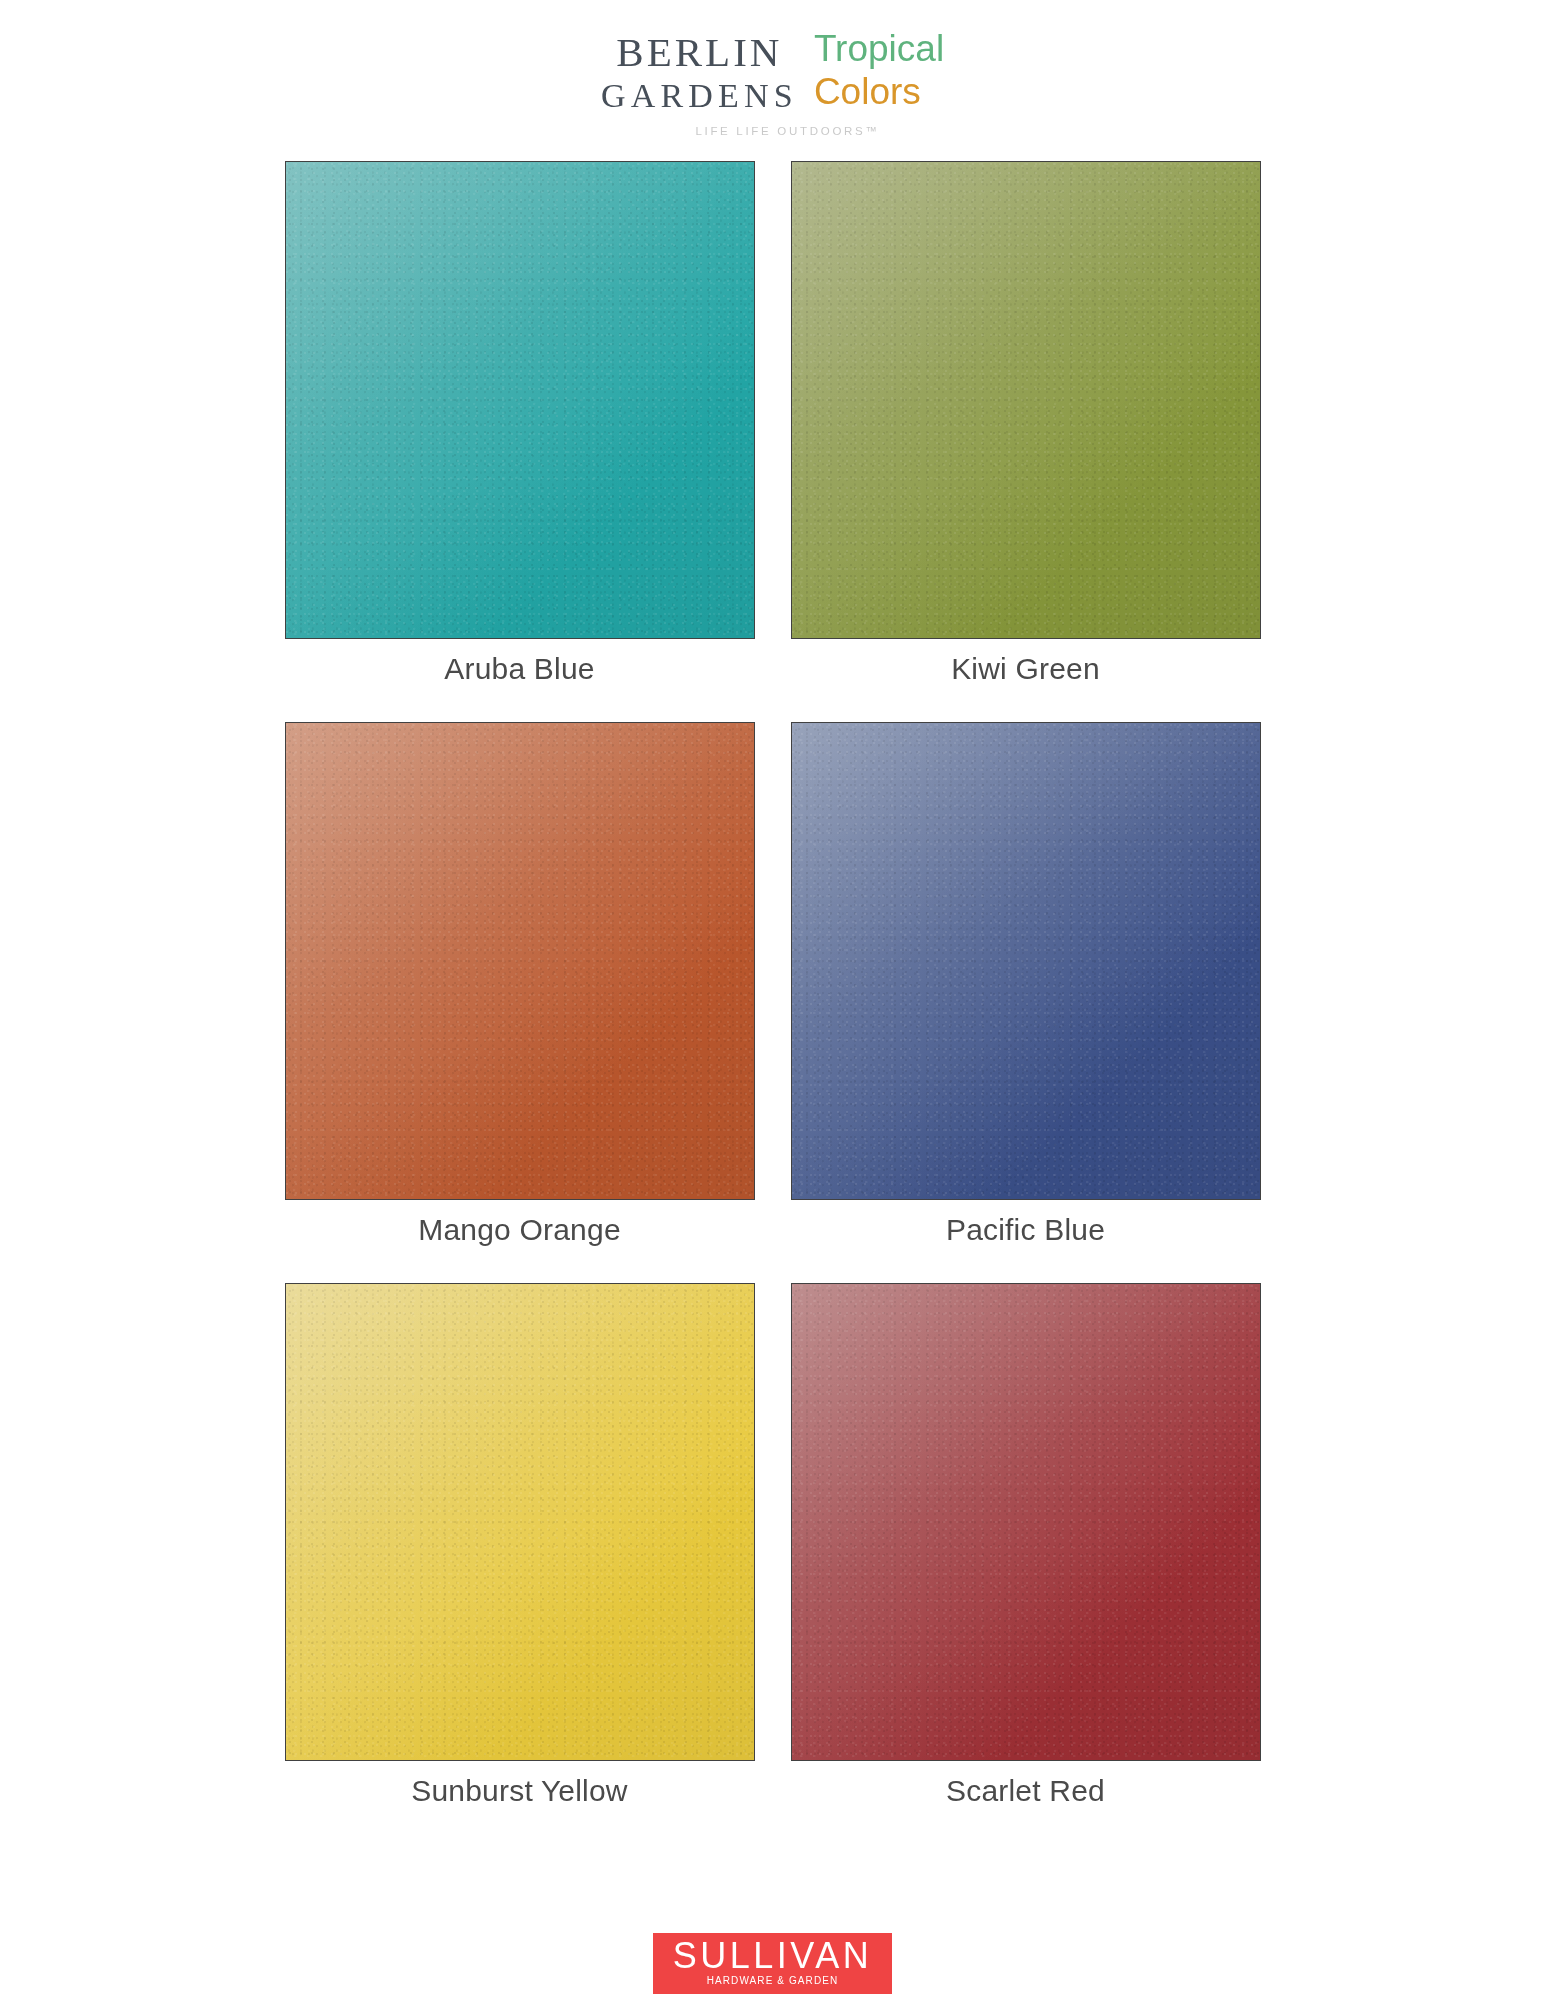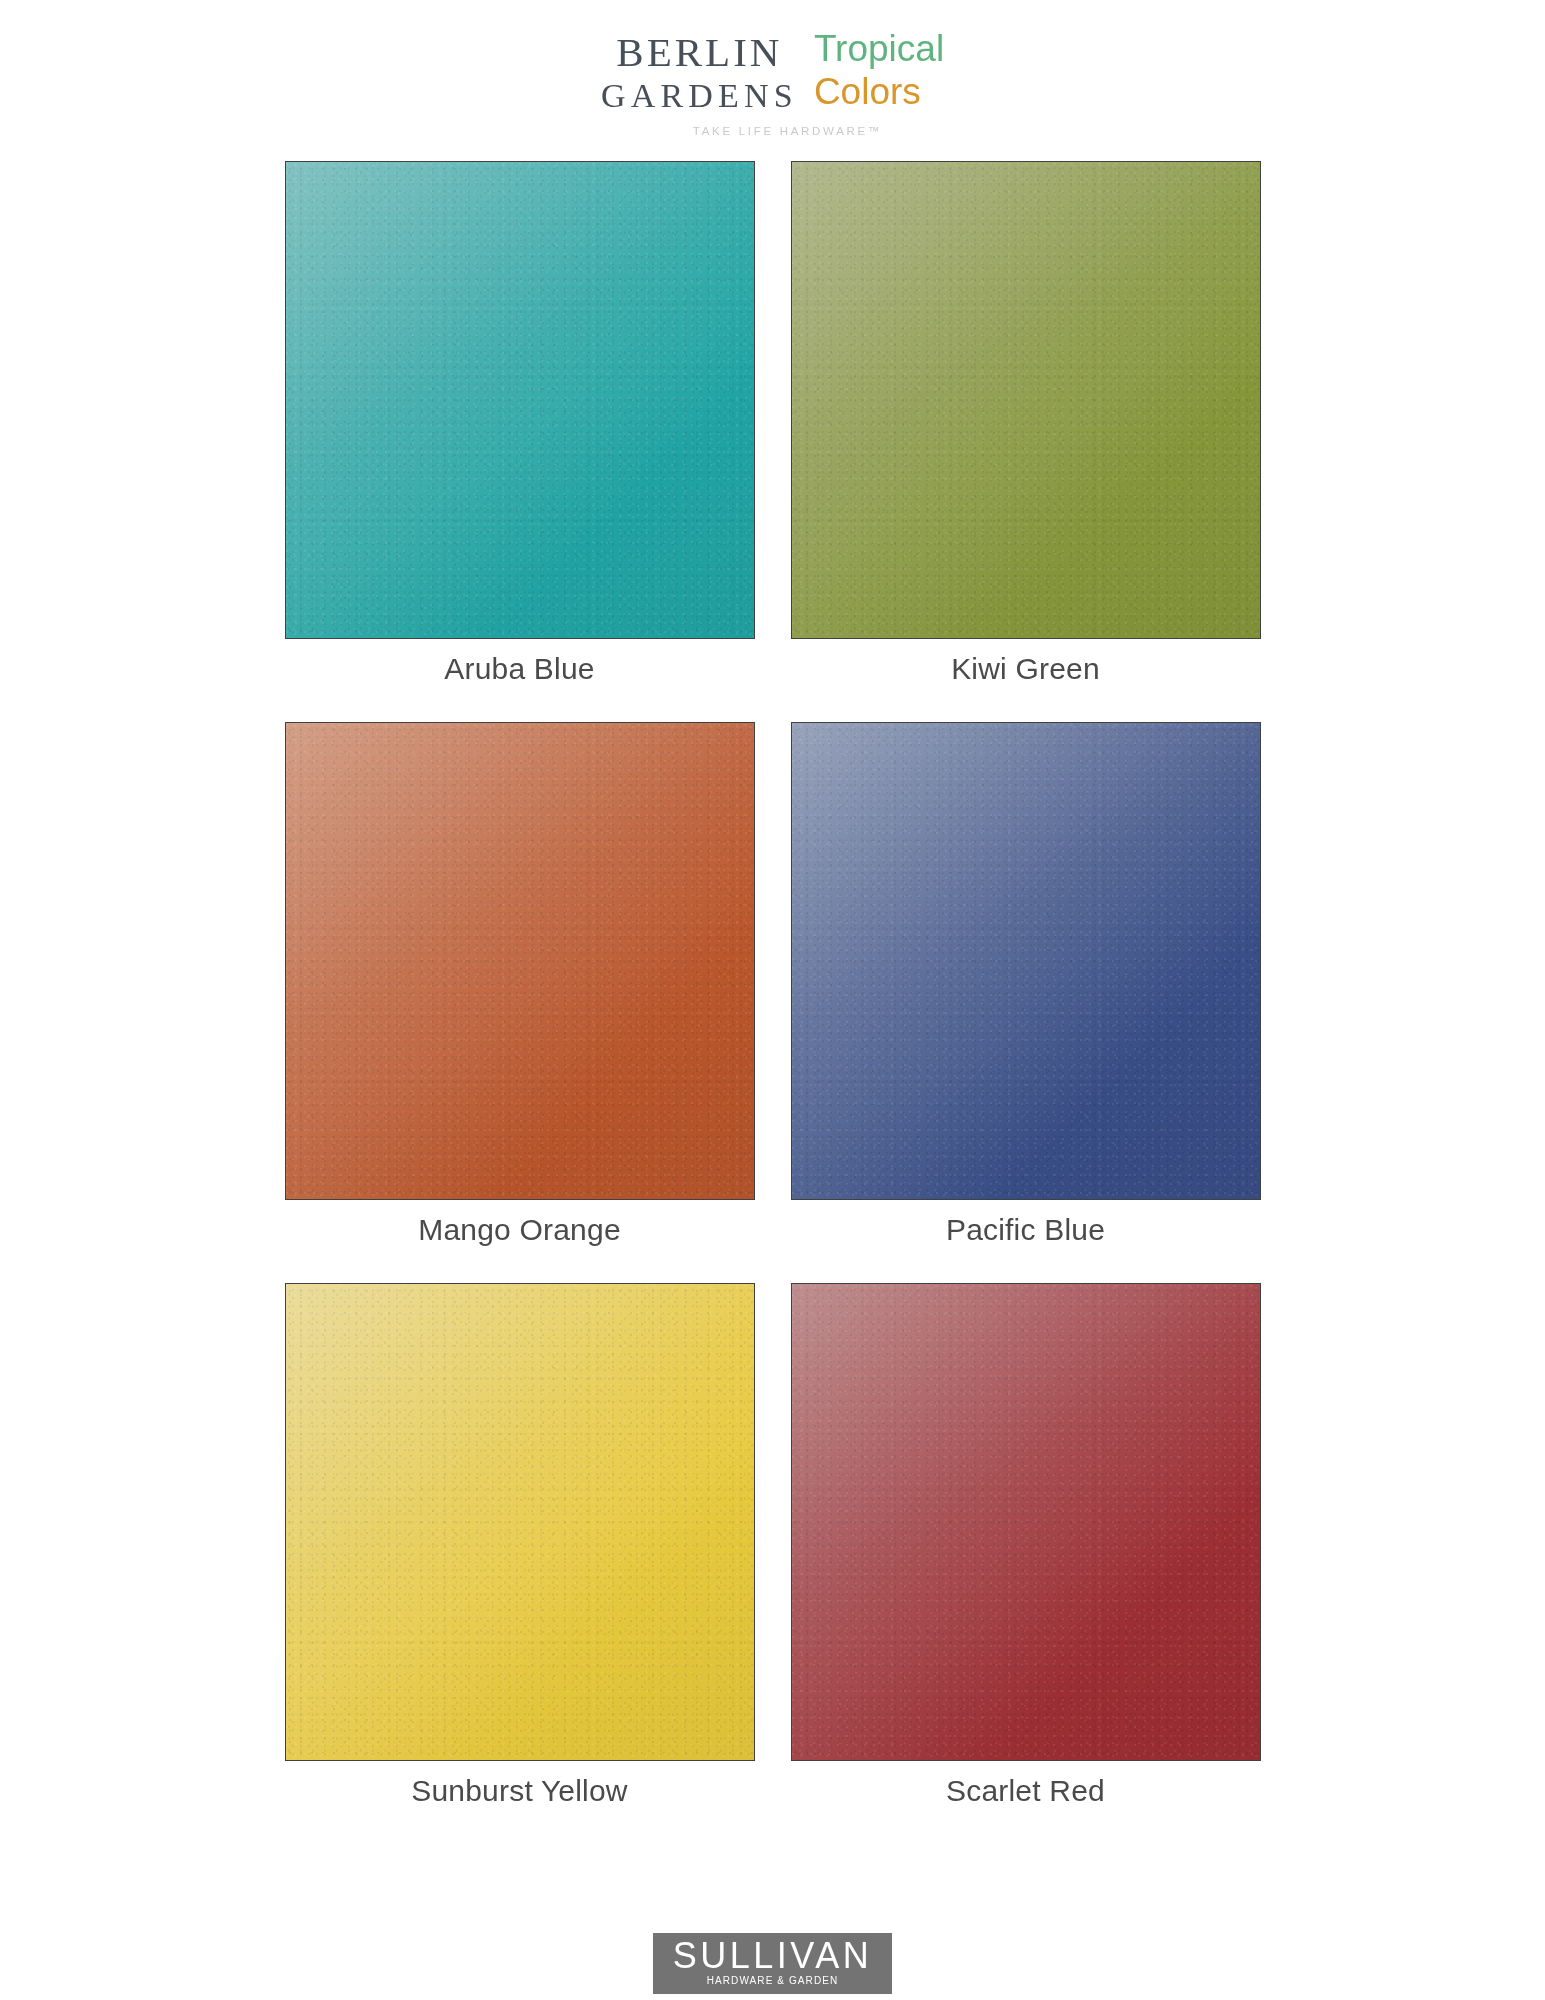--- a/index.html
+++ b/index.html
@@ -221,21 +221,21 @@
     <div class="brand-lockup">
       <div class="brand-left">
         <div class="brand-berlin" style="color: rgb(71, 79, 89);">BERLIN</div>
         <div class="brand-gardens" style="color: rgb(71, 79, 89);">GARDENS</div>
       </div>
       <div class="brand-right">
         <div class="brand-tropical" style="color: rgb(95, 179, 126);">Tropical</div>
         <div class="brand-colors" style="color: rgb(217, 150, 42);">Colors</div>
       </div>
     </div>
-    <div class="brand-tagline" style="color: rgb(201, 201, 201);">TAKE LIFE HARDWARE™</div>
+    <div class="brand-tagline" style="color: rgb(201, 201, 201);">LIFE LIFE OUTDOORS™</div>
   </div>
 
   <div class="swatch-grid">
 
     <div class="swatch-cell">
       <div class="swatch-chip" style="border-color: rgb(65, 65, 65);">
         <div class="swatch-fill" style="background: linear-gradient(135deg, rgb(117, 188, 187) 0%, rgb(34, 166, 166) 72%, rgb(34, 166, 166) 100%);"></div>
         <div class="swatch-texture"></div>
         <div class="swatch-sheen"></div>
       </div>
@@ -283,19 +283,19 @@
         <div class="swatch-fill" style="background: linear-gradient(135deg, rgb(183, 130, 131) 0%, rgb(158, 47, 53) 72%, rgb(158, 47, 53) 100%);"></div>
         <div class="swatch-texture"></div>
         <div class="swatch-sheen"></div>
       </div>
       <div class="swatch-label">Scarlet Red</div>
     </div>
 
   </div>
 
   <div class="footer">
-    <div class="footer-logo" style="background: #737373;">
+    <div class="footer-logo" style="background: #ef4444;">
       <div class="footer-sullivan" style="color: rgb(255, 255, 255);">SULLIVAN</div>
       <div class="footer-sub" style="color: rgb(255, 255, 255);">HARDWARE &amp; GARDEN</div>
     </div>
   </div>
 
 </div>
 
 </body></html>

